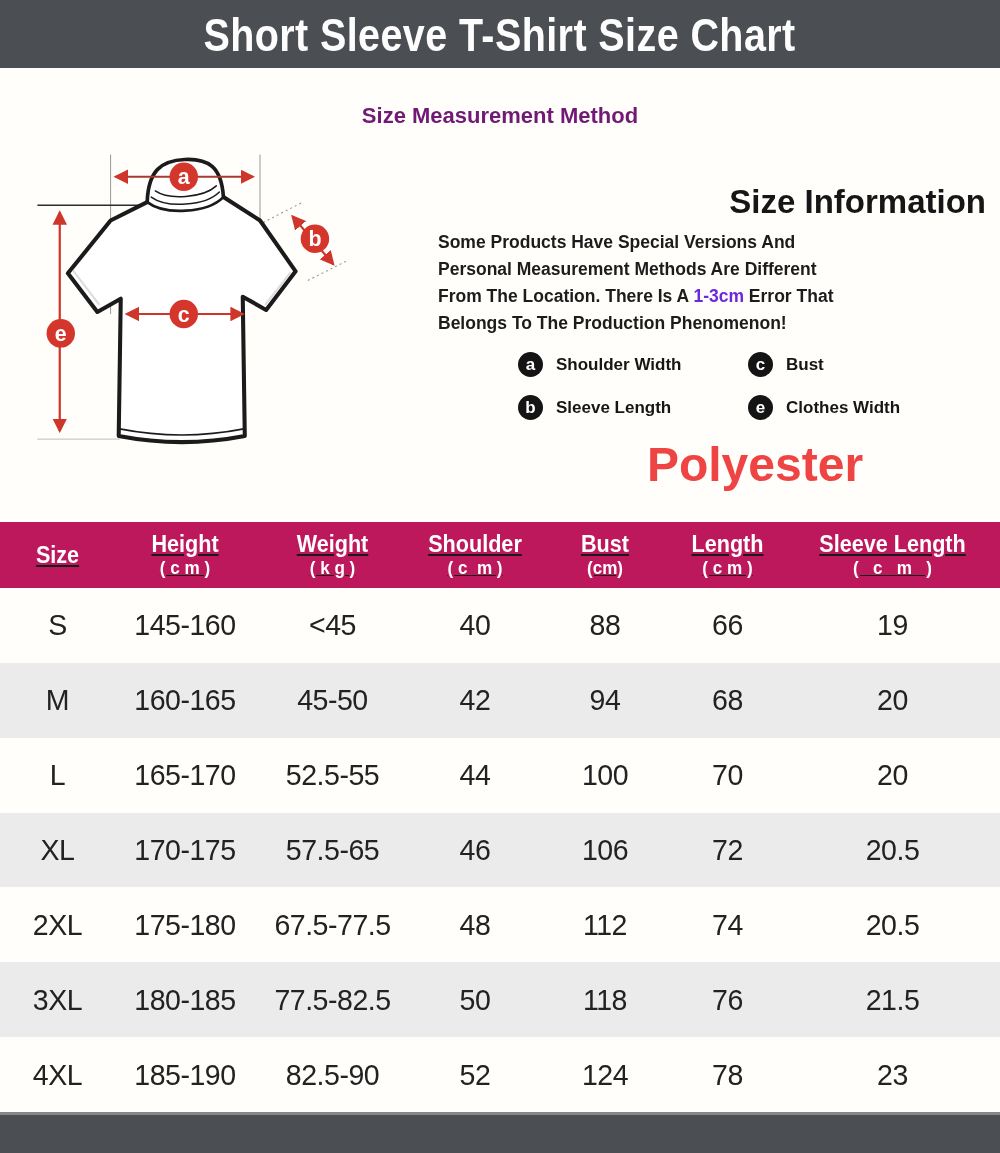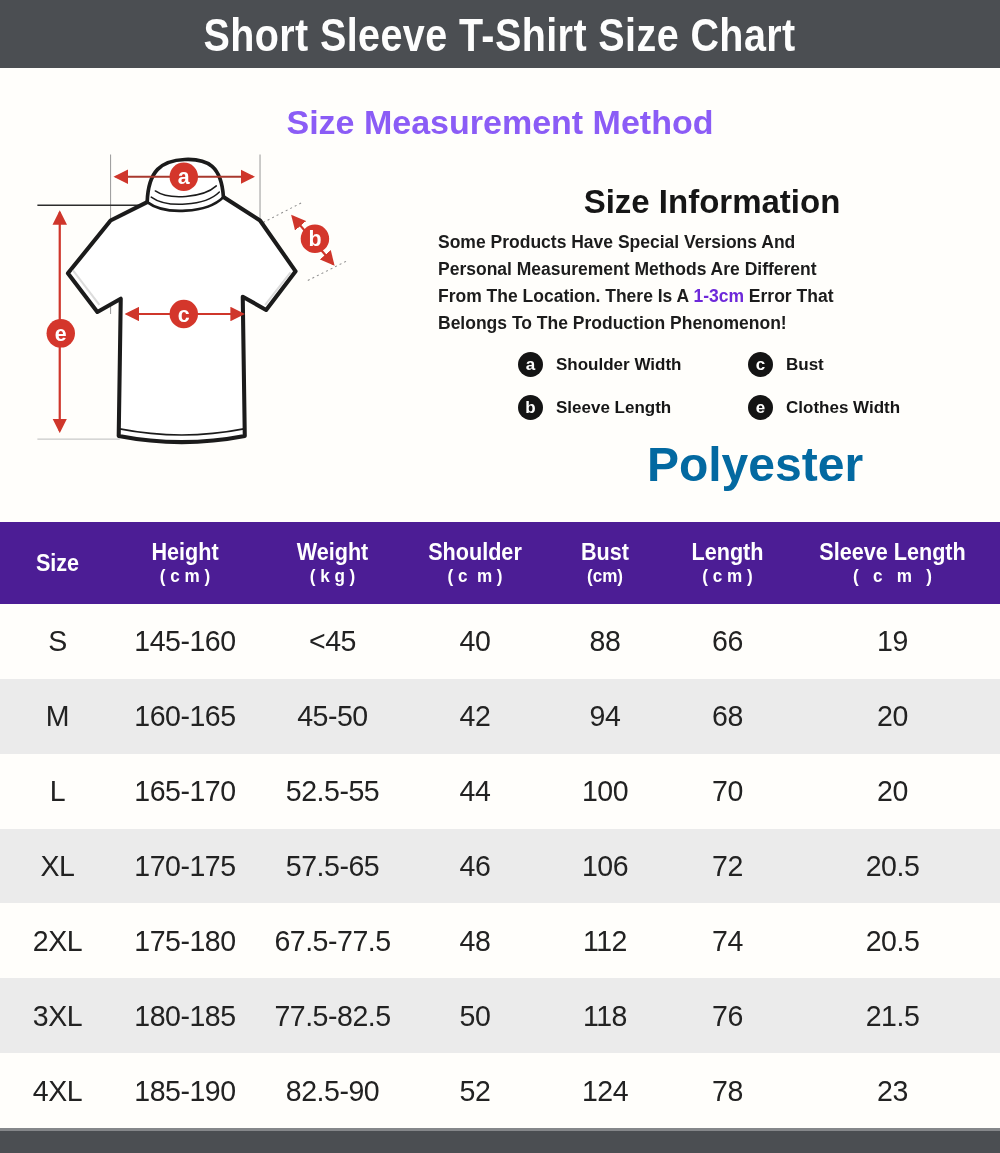--- a/index.html
+++ b/index.html
@@ -10,50 +10,50 @@
   }
   
   .title-bar { height:68px; background:#4b4e52; display:flex; align-items:center; justify-content:center; }
   .title-bar h1 {
     margin:0; color:#fdfdfd; font-size:47px; font-weight:bold;
     white-space:nowrap; transform:scaleX(0.84); letter-spacing:0.5px;
   }
   
   .method-title {
     position:absolute; top:103px; left:0; width:100%; margin:0;
-    text-align:center; font-size:34px; font-weight:bold; color:#8b5cf6;
+    text-align:center; font-size:22px; font-weight:bold; color:#701a75;
   }
   
   .diagram { position:absolute; left:14px; top:146px; width:366px; height:336px; }
   .diagram svg { width:100%; height:100%; }
   .mletter { fill:#ffffff; font-size:21px; font-weight:bold; text-anchor:middle; font-family:"Liberation Sans",sans-serif; }
   
   .info { position:absolute; left:438px; top:183px; width:548px; }
-  .info h3 { margin:0 0 8px 0; text-align:center; font-size:33px; font-weight:bold; color:#161616; }
+  .info h3 { margin:0 0 8px 0; text-align:right; font-size:33px; font-weight:bold; color:#161616; }
   .info-text { font-size:17.5px; font-weight:bold; color:#1c1c1c; line-height:27px; text-align:left; }
   .red { color:#6d28d9; }
   .legend {
     margin:15px 0 0 80px; display:grid;
     grid-template-columns:230px auto; grid-template-rows:repeat(2,auto);
     grid-auto-flow:column; row-gap:18px;
   }
   .legend-item { display:flex; align-items:center; gap:13px; font-size:17px; font-weight:bold; color:#161616; }
   .legend-badge {
     width:25px; height:25px; border-radius:50%; background:#141414; color:#fff;
     display:flex; align-items:center; justify-content:center;
     font-size:17px; font-weight:bold; flex:0 0 auto;
   }
   
   .material {
     position:absolute; left:565px; top:437px; width:380px;
-    text-align:center; font-size:48px; font-weight:bold; color:#0369a1;
+    text-align:center; font-size:48px; font-weight:bold; color:#ef4444;
   }
   
   .size-table { position:absolute; left:0; top:522px; width:100%; --cols:11.5% 14% 15.5% 13% 13% 11.5% 21.5%; }
-  .thead { height:82px; background:#4c1d95; display:grid; grid-template-columns:var(--cols); align-items:center; }
+  .thead { height:66px; background:#be185d; display:grid; grid-template-columns:var(--cols); align-items:center;text-decoration:underline; }
   .th { text-align:center; color:#ffffff; transform:scaleX(0.9); }
   .th-name { font-size:24px; font-weight:bold; line-height:1.1; }
   .th-unit { font-size:19px; font-weight:bold; line-height:1.15; white-space:pre; }
   .tbody { display:flex; flex-direction:column; height:524px; }
   .tr { flex:1 1 auto; display:grid; grid-template-columns:var(--cols); align-items:center; }
   .tr.alt { background:#ebebeb; }
   .td { text-align:center; font-size:30px; color:#222; letter-spacing:-0.5px; transform:scaleX(0.95); }
   .tfoot-bar { height:41px; background:#4b4e52; border-top:3px solid #85878a; box-sizing:border-box; }
 </style>
 </head>

